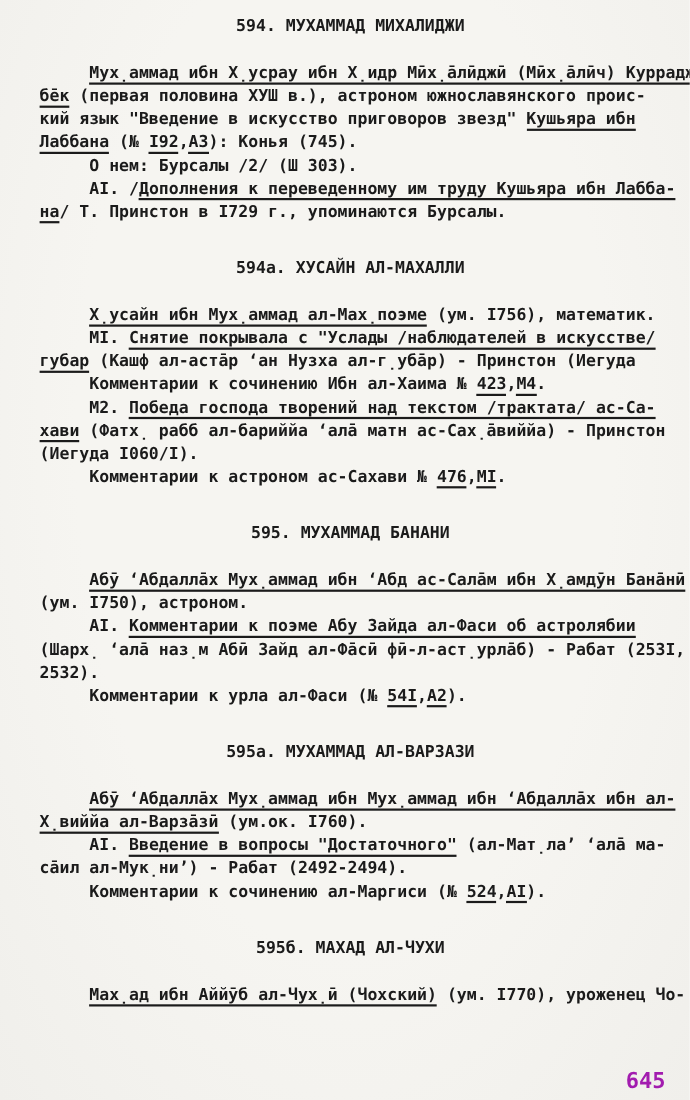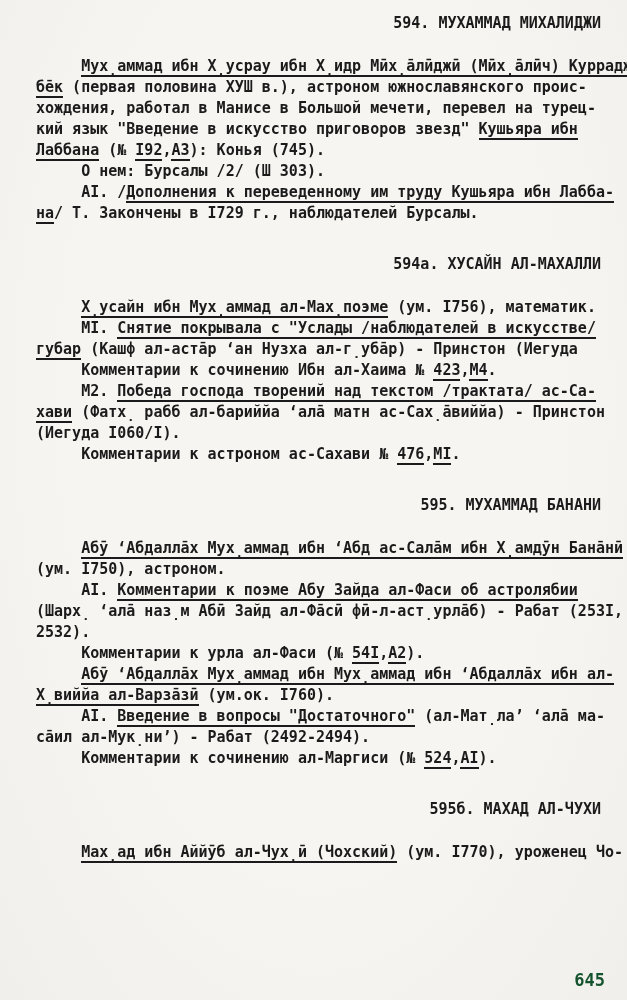--- a/index.html
+++ b/index.html
@@ -6,51 +6,50 @@
   body{
     width:627px;height:1000px;position:relative;overflow:hidden;
     background:radial-gradient(ellipse at 50% 40%, #f6f5f1 55%, #f0efeb 100%);
   }
   .content{
     position:absolute;left:36px;top:13px;width:565px;
     color:#1b1b1b;
     font-family:"DejaVu Sans Mono","DejaVu Sans","Liberation Mono",monospace;
     font-weight:700;font-size:15px;line-height:21px;
   }
-  .h{white-space:pre;text-align:right;margin:30px 0 22px;}
+  .h{white-space:pre;text-align:center;margin:30px 0 22px;}
   section:first-of-type .h{margin-top:0;}
   .para{margin:0;}
   .ln{white-space:pre;}
   .u{border-bottom:2px solid currentColor;}
   .pageno{
     position:absolute;right:22px;top:970px;
     font-family:"DejaVu Sans Mono","DejaVu Sans","Liberation Mono",monospace;
-    font-weight:700;font-size:17px;color:#14532d;
+    font-weight:700;font-size:20px;color:#a21caf;
   }
 </style>
 </head>
 <body>
 
 <div class="content">
 
   <section>
     <div class="h">594. МУХАММАД МИХАЛИДЖИ</div>
     <div class="para">
       <div class="ln"><span>     </span><span class="u">Мух̣аммад ибн Х̣усрау ибн Х̣идр Мӣх̣а̄лӣджӣ (Мӣх̣а̄лӣч) Курраджа-</span></div>
       <div class="ln"><span class="u">бе̄к</span><span> (первая половина ХУШ в.), астроном южнославянского проис-</span></div>
-      <div class="ln"><span>хождения, работал в Манисе в Большой мечети, перевел на турец-</span></div>
       <div class="ln"><span>кий язык "Введение в искусство приговоров звезд" </span><span class="u">Кушьяра ибн</span></div>
       <div class="ln"><span class="u">Лаббана</span><span> (№ </span><span class="u">I92</span><span>,</span><span class="u">А3</span><span>): Конья (745).</span></div>
     </div>
     <div class="para">
       <div class="ln"><span>     О нем: Бурсалы /2/ (Ш 303).</span></div>
     </div>
     <div class="para">
       <div class="ln"><span>     АI. /</span><span class="u">Дополнения к переведенному им труду Кушьяра ибн Лабба-</span></div>
-      <div class="ln"><span class="u">на</span><span>/ Т. Закончены в I729 г., наблюдателей Бурсалы.</span></div>
+      <div class="ln"><span class="u">на</span><span>/ Т. Принстон в I729 г., упоминаются Бурсалы.</span></div>
     </div>
   </section>
 
   <section>
     <div class="h">594а. ХУСАЙН АЛ-МАХАЛЛИ</div>
     <div class="para">
       <div class="ln"><span>     </span><span class="u">Х̣усайн ибн Мух̣аммад ал-Мах̣поэме</span><span> (ум. I756), математик.</span></div>
     </div>
     <div class="para">
       <div class="ln"><span>     МI. </span><span class="u">Снятие покрывала с "Услады /наблюдателей в искусстве/</span></div>
@@ -79,20 +78,21 @@
       <div class="ln"><span>     АI. </span><span class="u">Комментарии к поэме Абу Зайда ал-Фаси об астролябии</span></div>
       <div class="ln"><span>(Шарх̣ ‘ала̄ наз̣м Абӣ Зайд ал-Фа̄сӣ фӣ-л-аст̣урла̄б) - Рабат (253I,</span></div>
       <div class="ln"><span>2532).</span></div>
     </div>
     <div class="para">
       <div class="ln"><span>     Комментарии к урла ал-Фаси (№ </span><span class="u">54I</span><span>,</span><span class="u">А2</span><span>).</span></div>
     </div>
   </section>
 
   <section>
+    <div class="h">595а. МУХАММАД АЛ-ВАРЗАЗИ</div>
     <div class="para">
       <div class="ln"><span>     </span><span class="u">Абӯ ‘Абдалла̄х Мух̣аммад ибн Мух̣аммад ибн ‘Абдалла̄х ибн ал-</span></div>
       <div class="ln"><span class="u">Х̣виййа ал-Варза̄зӣ</span><span> (ум.ок. I760).</span></div>
     </div>
     <div class="para">
       <div class="ln"><span>     АI. </span><span class="u">Введение в вопросы "Достаточного"</span><span> (ал-Мат̣ла’ ‘ала̄ ма-</span></div>
       <div class="ln"><span>са̄ил ал-Мук̣ни’) - Рабат (2492-2494).</span></div>
     </div>
     <div class="para">
       <div class="ln"><span>     Комментарии к сочинению ал-Маргиси (№ </span><span class="u">524</span><span>,</span><span class="u">АI</span><span>).</span></div>

